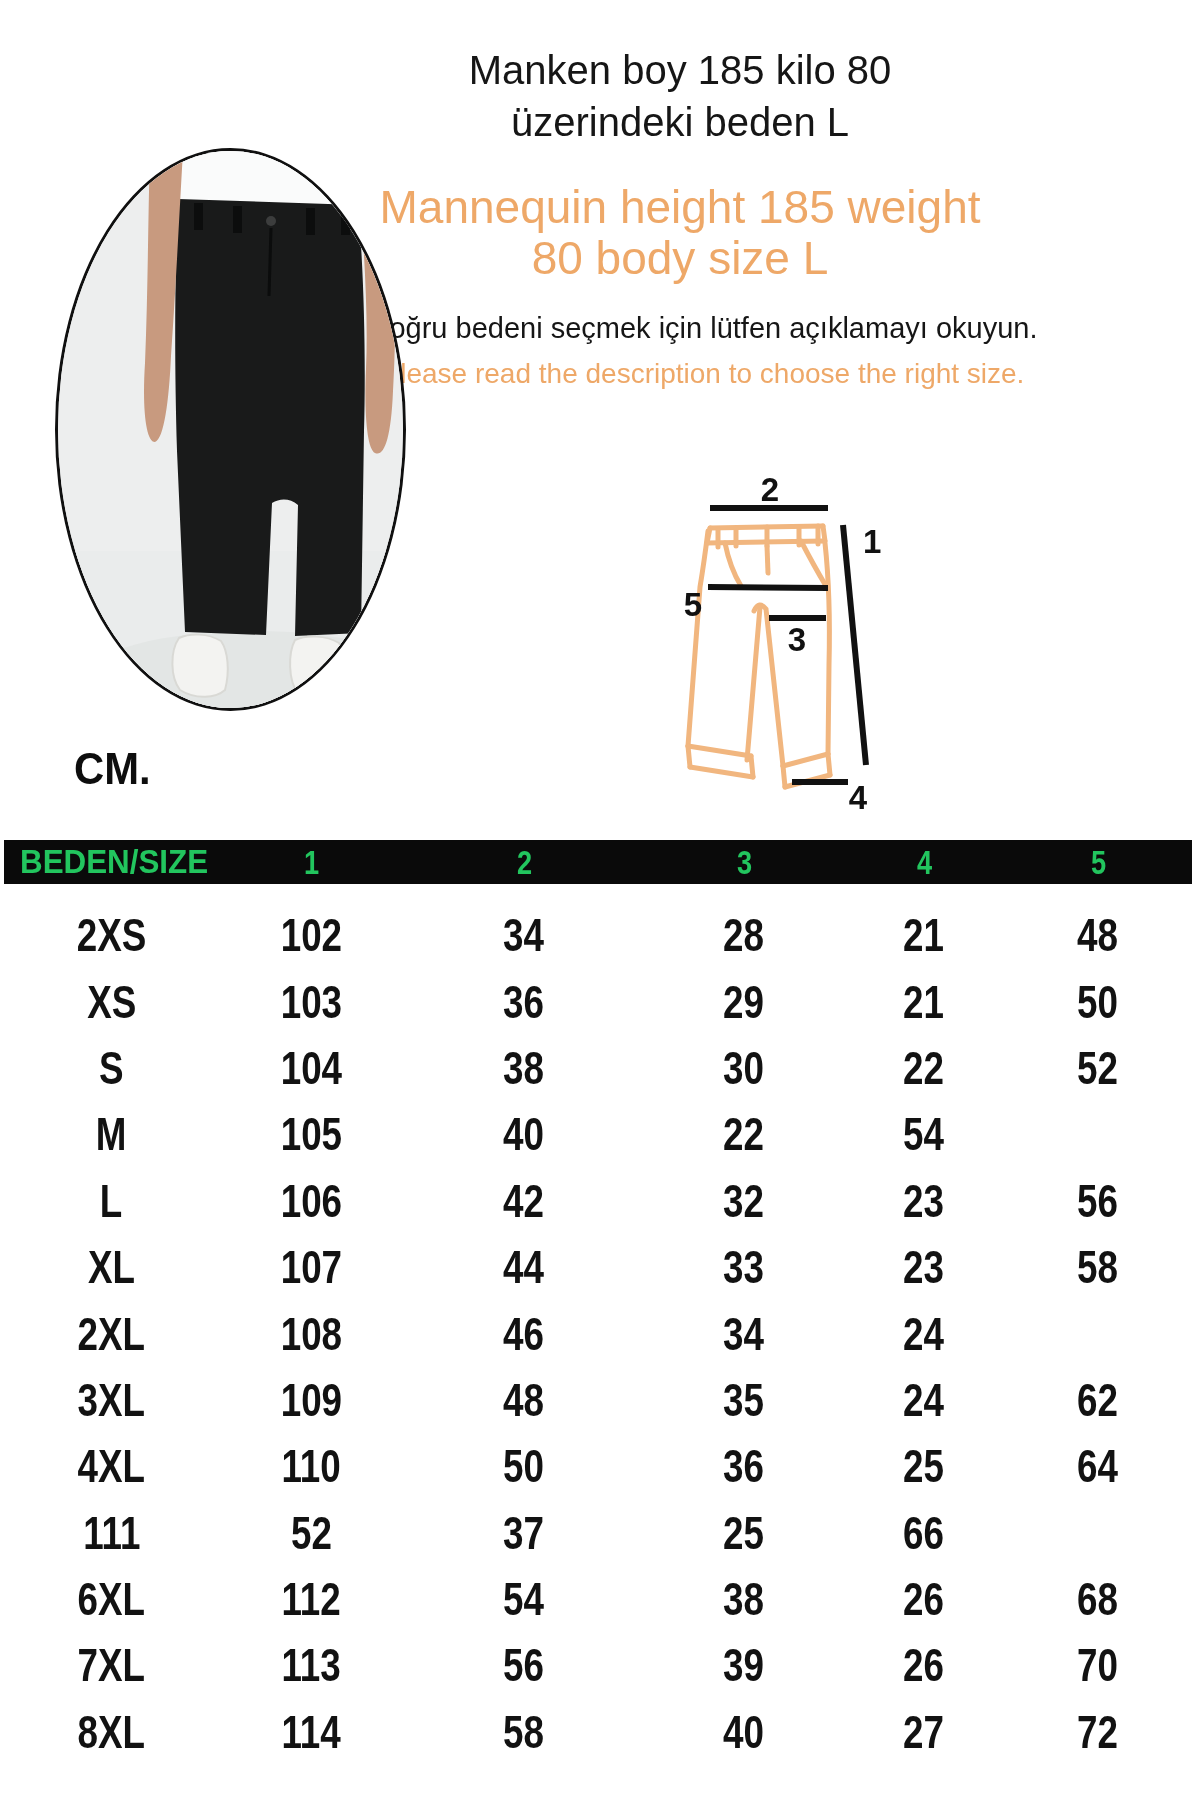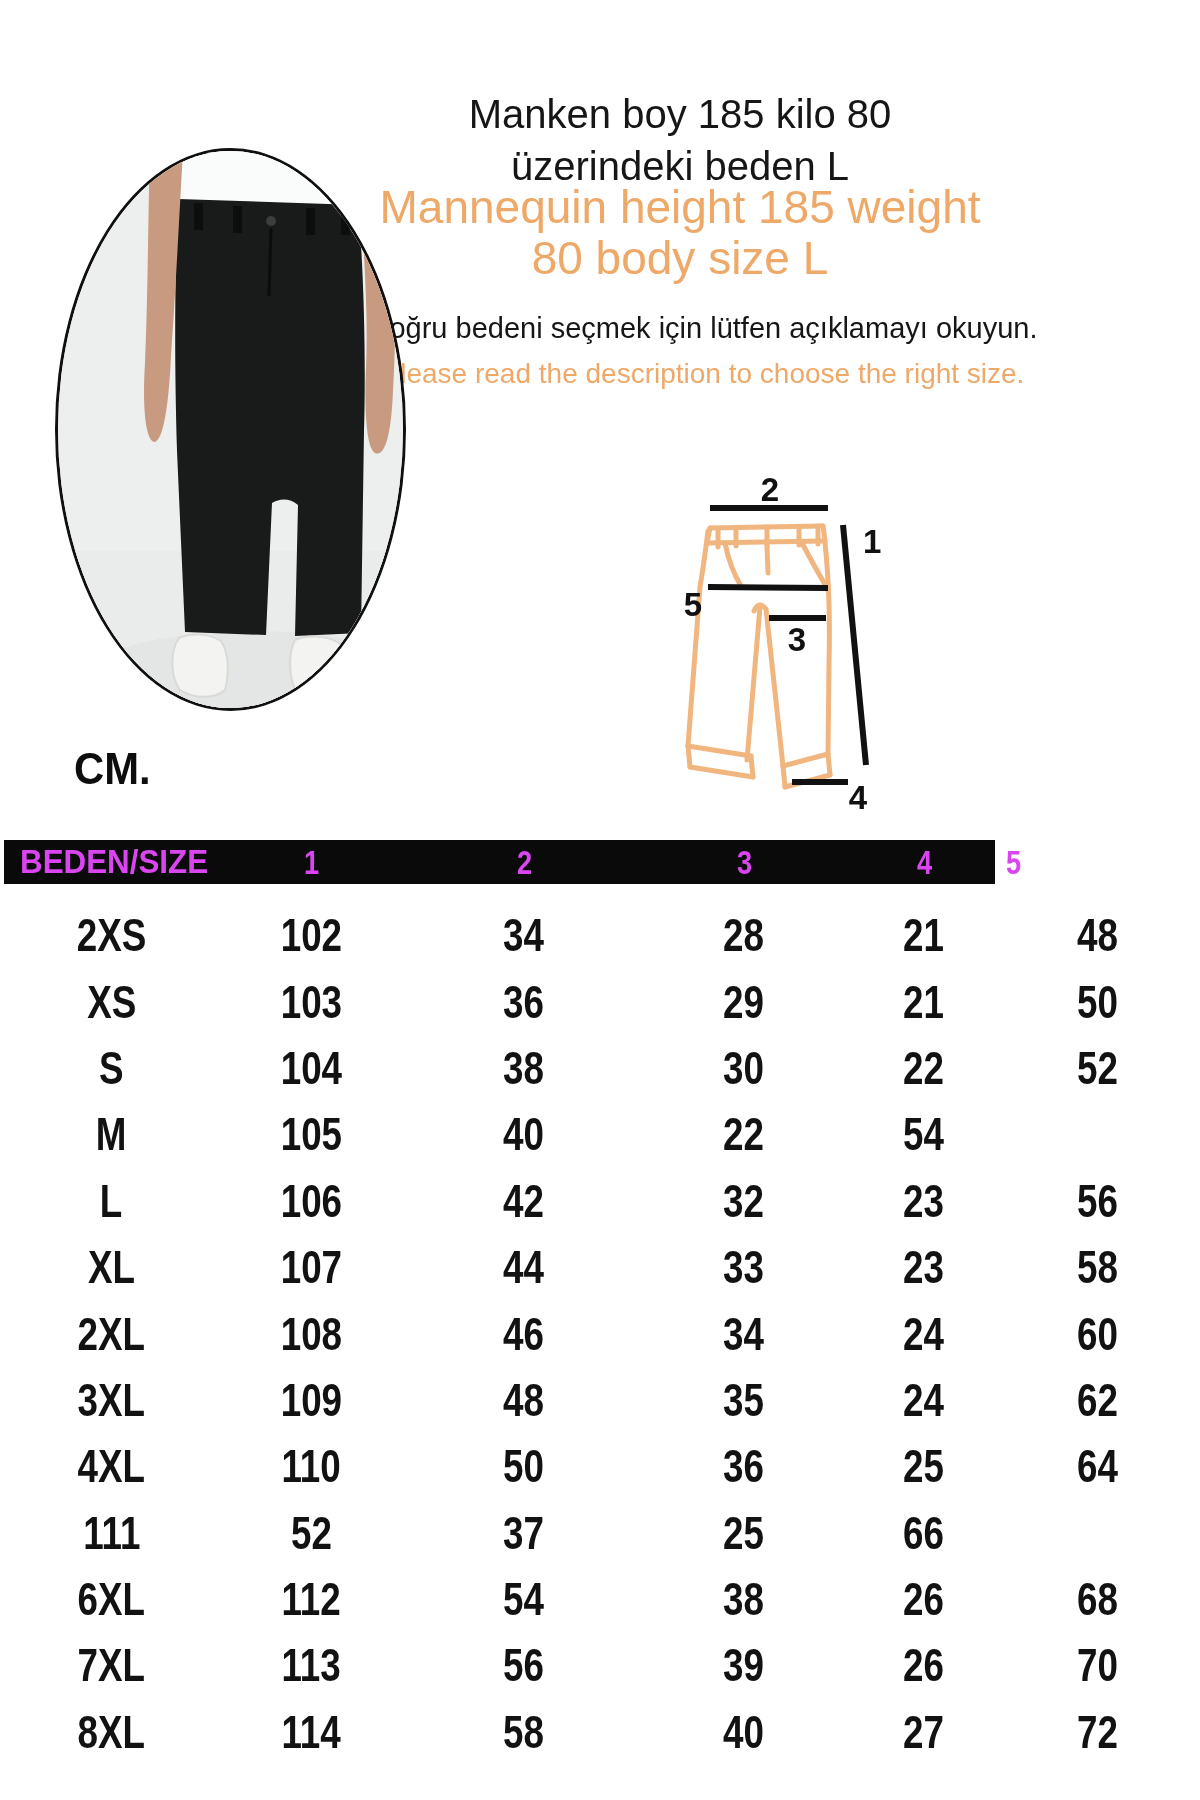--- a/index.html
+++ b/index.html
@@ -2,40 +2,40 @@
 <html><head>
 <meta charset="utf-8">
 <style>
   html,body{margin:0;padding:0;background:#ffffff;}
   .canvas{
     position:relative;width:1200px;height:1800px;background:#ffffff;overflow:hidden;
     font-family:"Liberation Sans",sans-serif;color:#111;
   }
   
   .title{position:absolute;left:330px;top:44px;width:700px;text-align:center;
-         font-size:40px;line-height:52px;color:#161616;margin-top:44px;}
+         font-size:40px;line-height:52px;color:#161616;}
   .subtitle{position:absolute;left:330px;top:182px;width:700px;text-align:center;
          font-size:46px;line-height:51px;color:#eea868;}
   .instr-tr{position:absolute;left:300px;top:312px;width:806px;text-align:center;
          font-size:29px;color:#161616;}
   .instr-en{position:absolute;left:300px;top:358px;width:806px;text-align:center;
          font-size:28px;color:#eea868;}
   
   .photo{position:absolute;left:55px;top:148px;width:345px;height:557px;
          border:3px solid #101010;border-radius:50%;overflow:hidden;background:#edeeee;}
   .photo svg{display:block;}
   
   .diagram{position:absolute;left:557px;top:415px;width:328px;height:400px;}
   .diagram text{font-family:"Liberation Sans",sans-serif;font-weight:bold;font-size:33px;fill:#111;}
   
   .cm-label{position:absolute;left:74px;top:744px;font-size:44px;font-weight:bold;color:#0d0d0d;}
   .cond{display:inline-block;transform:scaleX(0.8);transform-origin:center;}
   .cond-left{display:inline-block;transform:scaleX(0.95);transform-origin:left center;}
-  .thead{position:absolute;left:4px;top:840px;width:991px;height:44px;background:#0a0a0a;
-         display:grid;grid-template-columns:215px 185px 240px 200px 160px 1fr;align-items:center;color:#d946ef;}
+  .thead{position:absolute;left:4px;top:840px;width:1188px;height:44px;background:#0a0a0a;
+         display:grid;grid-template-columns:215px 185px 240px 200px 160px 1fr;align-items:center;color:#22c55e;}
   .thead .hcell{text-align:center;font-weight:bold;font-size:34px;}
   .thead .hcell.first{text-align:left;padding-left:16px;font-size:33px;}
   .tbody{position:absolute;left:4px;top:902px;width:1188px;}
   .trow{display:grid;grid-template-columns:215px 185px 240px 200px 160px 1fr;height:66.4px;align-items:center;}
   .trow .cell{text-align:center;font-weight:bold;font-size:46px;color:#121212;}
 </style>
 </head>
 <body>
 
 <div class="canvas">
@@ -186,21 +186,20 @@
         <div class="cell"><span class="cond">33</span></div>
         <div class="cell"><span class="cond">23</span></div>
         <div class="cell"><span class="cond">58</span></div>
       </div>
       <div class="trow">
         <div class="cell"><span class="cond">2XL</span></div>
         <div class="cell"><span class="cond">108</span></div>
         <div class="cell"><span class="cond">46</span></div>
         <div class="cell"><span class="cond">34</span></div>
         <div class="cell"><span class="cond">24</span></div>
-        <div class="cell"><span class="cond">60</span></div>
       </div>
       <div class="trow">
         <div class="cell"><span class="cond">3XL</span></div>
         <div class="cell"><span class="cond">109</span></div>
         <div class="cell"><span class="cond">48</span></div>
         <div class="cell"><span class="cond">35</span></div>
         <div class="cell"><span class="cond">24</span></div>
         <div class="cell"><span class="cond">62</span></div>
       </div>
       <div class="trow">

